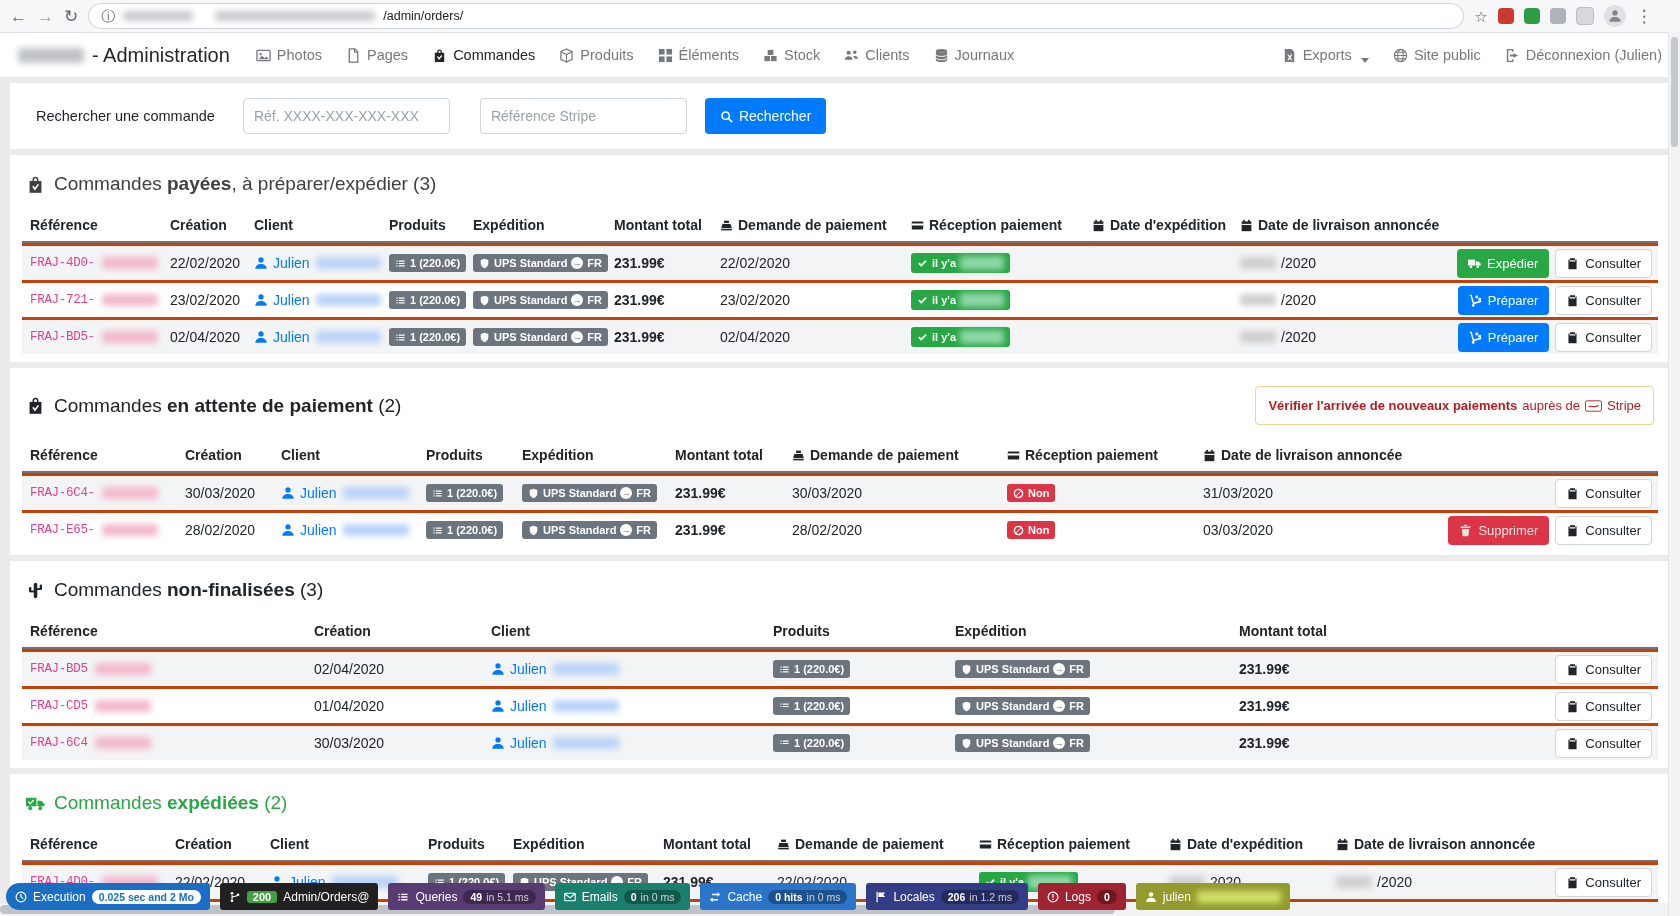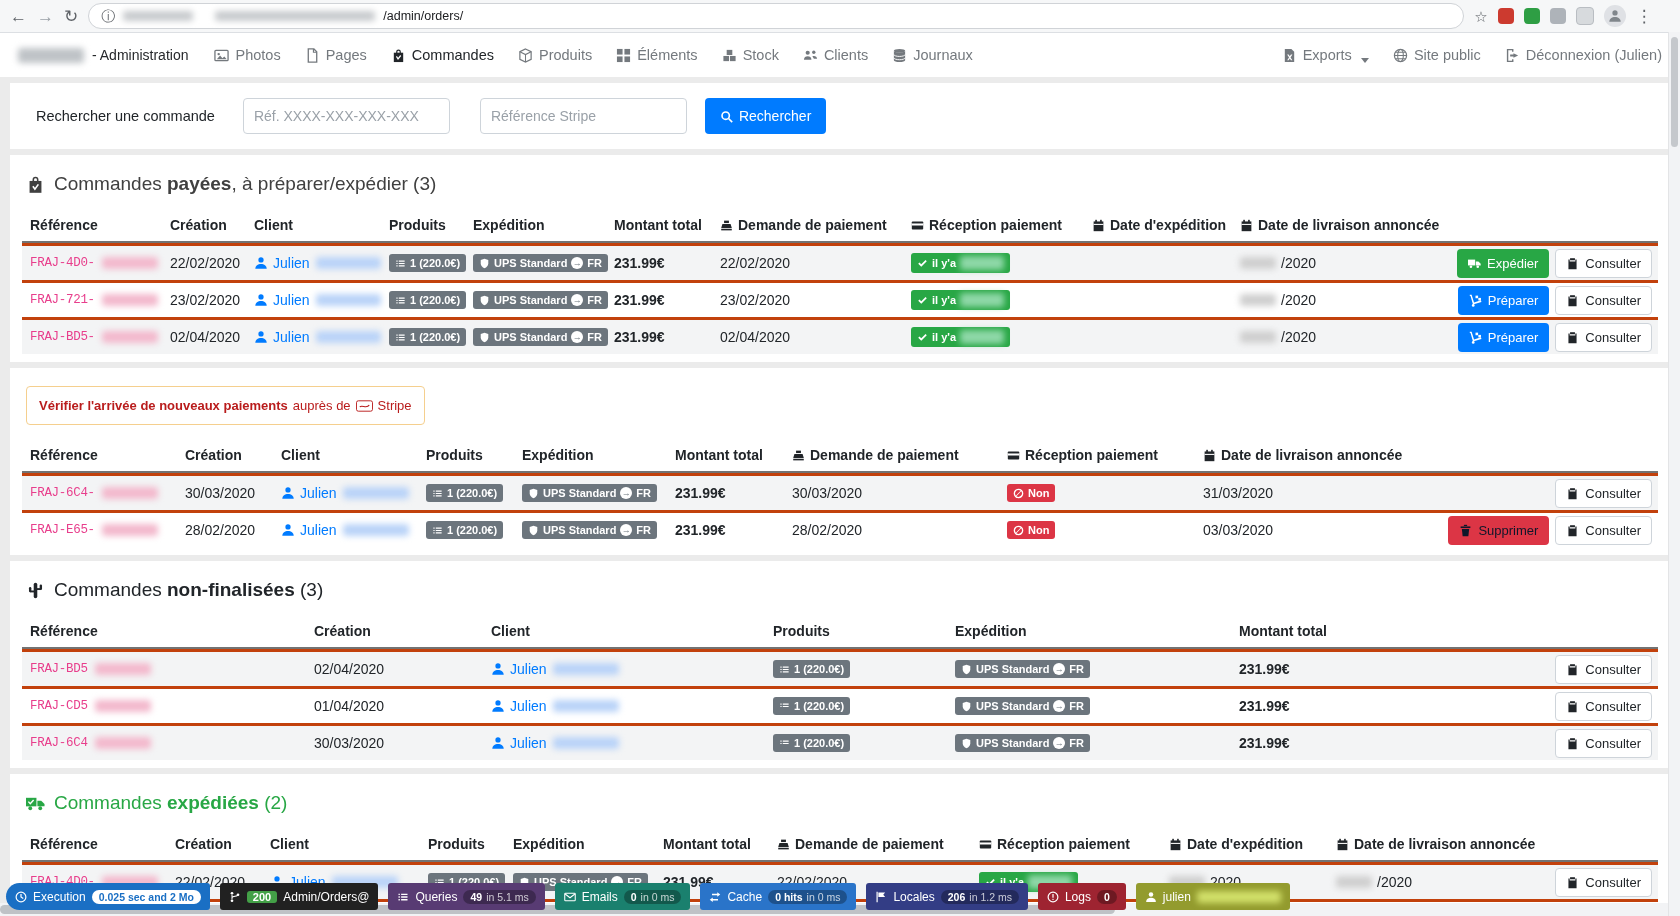--- a/index.html
+++ b/index.html
@@ -13,21 +13,21 @@
   .omnibox{flex:0 0 auto;width:1350px;height:24px;background:#fff;border:1px solid #d0d3d7;border-radius:13px;display:flex;align-items:center;padding:0 12px;gap:8px;font-size:12.5px;color:#202124;}
   .blob{display:inline-block;border-radius:3px;filter:blur(3px);}
   .url-blob1{width:70px;height:10px;background:#c7cacd;}
   .url-blob2{width:160px;height:10px;background:#c7cacd;margin-left:14px;}
   .ext{width:16px;height:16px;border-radius:4px;display:inline-block;}
   .avatar{width:22px;height:22px;border-radius:50%;background:#dfe1e5;display:flex;align-items:center;justify-content:center;color:#80868b;}
   .avatar svg{width:14px;height:14px;fill:currentColor;}
 
   
   .navbar{height:44px;background:#fff;display:flex;align-items:center;padding:0 18px;gap:26px;}
-  .brand{display:flex;align-items:center;gap:8px;font-size:14px;color:#26282b;white-space:nowrap;}
+  .brand{display:flex;align-items:center;gap:8px;font-size:20px;color:#26282b;white-space:nowrap;}
   .brand-blob{width:66px;height:15px;background:#bfc3c7;}
   .nav-items{display:flex;align-items:center;gap:24px;flex:1;}
   .nav-item{display:flex;align-items:flex-end;gap:6px;font-size:14.5px;color:#74797e;cursor:pointer;white-space:nowrap;}
   .nav-item .ic{width:15px;height:15px;}
   .nav-item.active{color:#212529;}
   .nav-right{display:flex;align-items:center;gap:24px;}
   .caret{display:inline-block;width:0;height:0;border-left:4px solid transparent;border-right:4px solid transparent;border-top:5px solid #74797e;margin-left:3px;}
 
   .ic{display:inline-block;width:14px;height:14px;fill:currentColor;flex:0 0 auto;}
 
@@ -36,21 +36,21 @@
   .search-card{display:flex;align-items:center;padding:15px 12px 15px 26px;}
   .search-label{font-size:14.5px;color:#212529;margin-right:28px;}
   .tin{width:185px;height:34px;border:1px solid #ced4da;border-radius:4px;padding:0 10px;font-size:14px;color:#495057;font-family:"Liberation Sans",sans-serif;}
   .tin::placeholder{color:#9aa1a8;}
   .tin+.tin{margin-left:30px;}
   .btn{display:inline-flex;align-items:center;gap:6px;border:1px solid transparent;border-radius:4px;font-size:13px;cursor:pointer;font-family:"Liberation Sans",sans-serif;white-space:nowrap;}
   .btn .ic{width:13px;height:13px;}
   .btn-search{margin-left:18px;height:36px;padding:0 14px;background:#007bff;color:#fff;font-size:14px;}
   .btn-green{background:#28a745;color:#fff;height:29px;padding:0 10px;}
   .btn-blue{background:#007bff;color:#fff;height:29px;padding:0 10px;}
-  .btn-red{background:#dc3545;color:#0f172a;height:29px;padding:0 10px;text-align:right;}
+  .btn-red{background:#dc3545;color:#e5e5e5;height:29px;padding:0 10px;text-align:right;}
   .btn-outline{background:#fff;color:#212529;border-color:#ced4da;height:29px;padding:0 10px;}
 
   .sec-head-row{display:flex;align-items:center;justify-content:space-between;padding:12px 4px 14px;}
   .sec-head{display:flex;align-items:center;gap:9px;font-size:19px;}
   .sec-head .ic{width:19px;height:19px;}
   .sec-blue{color:#404040;}
   .sec-dark{color:#212529;}
   .sec-green{color:#28a745;}
   .bold{font-weight:700;}
   .btn-warn{border:1px solid #f5cf8e;color:#b91c1c;background:#fff;height:39px;padding:0 12px;border-radius:4px;font-size:13px;gap:5px;}
@@ -502,20 +502,28 @@
               </svg>
               <span>Consulter</span>
             </button>
           </div>
       </div>
     </div>
   </div>
 
   <div class="card">
     <div class="sec-head-row">
+      <div class="sec-head sec-dark">
+        <svg class="ic" viewBox="0 0 16 16">
+            <path d="M3 5h10v10H3z"></path>
+            <path d="M5.5 5.2V4a2.5 2.5 0 015 0v1.2H9.2V4a1.2 1.2 0 00-2.4 0v1.2z"></path>
+            <path d="M5.8 9.5l1.7 2.4 2.9-4" stroke="#fff" fill="none" stroke-width="1.4"></path>
+          </svg>
+        <span><span>Commandes </span><span class="bold">en attente de paiement</span><span> (2)</span></span>
+      </div>
       <button class="btn btn-warn">
         <span class="bold">Vérifier l'arrivée de nouveaux paiements</span>
           <span>auprès de</span>
         <svg style="width:17px;height:12px;" viewBox="0 0 18 12">
             <rect x="0.5" y="0.5" width="17" height="11" rx="2" fill="none" stroke="currentColor"></rect>
             <path d="M4 7c2.5-2.5 7.5 2.5 10-2" stroke="currentColor" fill="none" stroke-width="1.2"></path>
           </svg>
         <span>Stripe</span>
       </button>
     </div>

